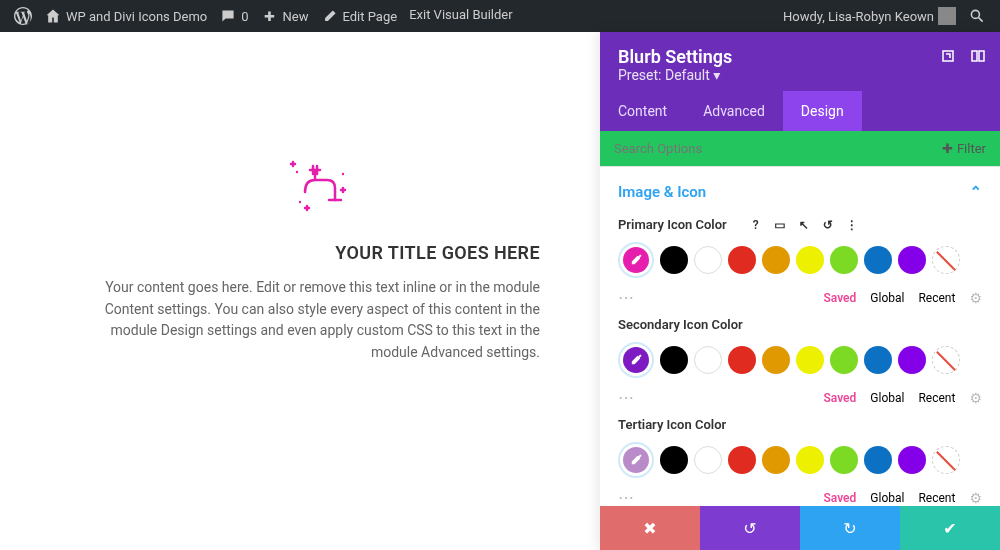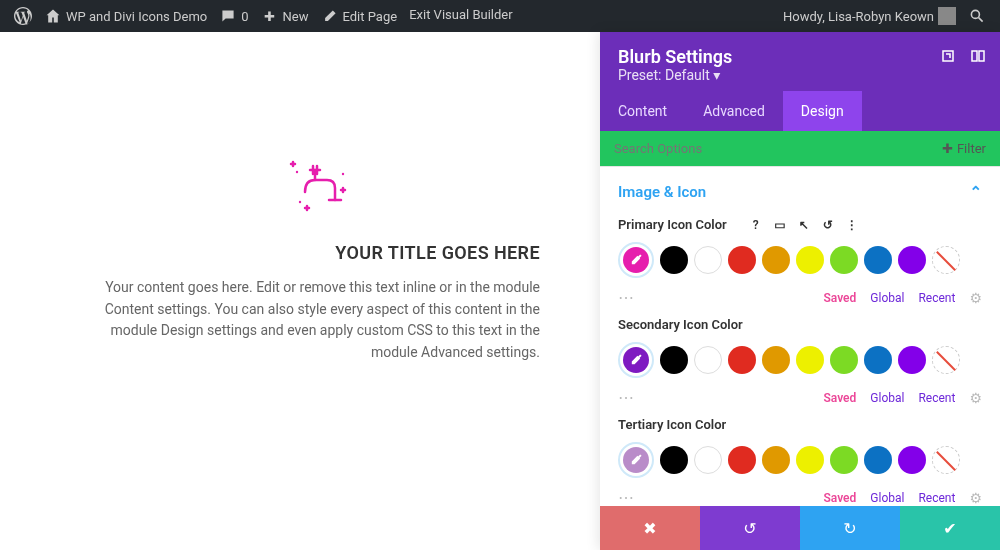--- a/index.html
+++ b/index.html
@@ -46,21 +46,21 @@
 .swatch { width: 28px; height: 28px; border-radius: 50%; cursor: pointer; }
 .swatch.white { border: 1px solid #ddd; }
 .eyedrop { width: 36px; height: 36px; border-radius: 50%; border: 2px solid #cfe9f9; display: flex; align-items: center; justify-content: center; cursor: pointer; }
 .eyedrop-core { width: 26px; height: 26px; border-radius: 50%; display: flex; align-items: center; justify-content: center; }
 .transparent-swatch { width: 28px; height: 28px; border-radius: 50%; border: 1px dashed #ccc; position: relative; cursor: pointer; }
 .transparent-swatch::after { content:''; position:absolute; width: 100%; height: 2px; background: #e74c3c; top: 50%; left: 0; transform: rotate(45deg); }
 
 .option-footer { display: flex; justify-content: flex-end; align-items: center; gap: 14px; margin-top: 10px; font-size: 12px; }
 .footer-dots { margin-right: auto; color: #bbb; font-size: 16px; letter-spacing: 2px; }
 .link-saved { color: #ec4899; font-weight: 600; cursor: pointer; }
-.link-muted { color: #6d28d9; cursor: pointer; }
+.link-muted { color: #000000; cursor: pointer; }
 .gear { color: #bbb; cursor: pointer; font-size: 14px; }
 
 .panel-footer { display: flex; height: 44px; }
 .pf-btn { flex: 1; display: flex; align-items: center; justify-content: center; color: #fff; cursor: pointer; font-size: 16px; }
 .pf-red { background: #e06c6c; }
 .pf-purple { background: #7e3bd0; }
 .pf-blue { background: #2ea3f2; }
 .pf-green { background: #29c4a9; }
 </style>
 </head>

